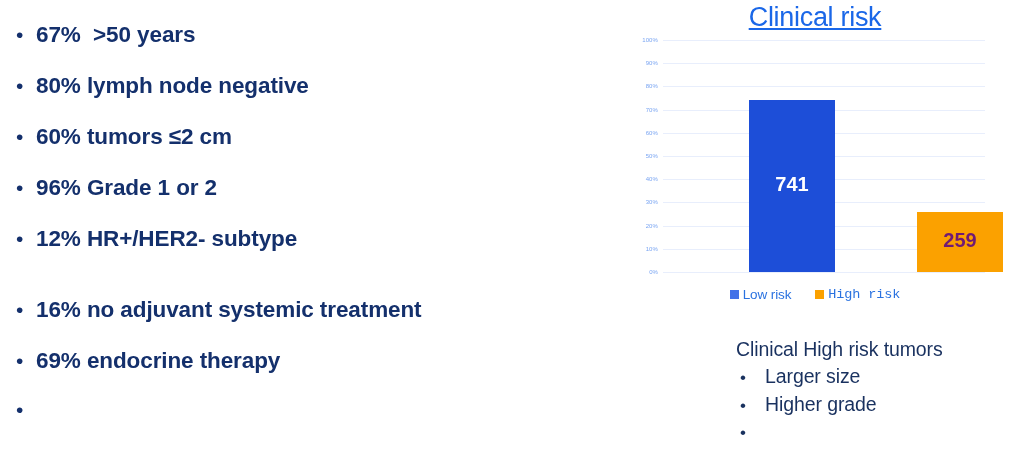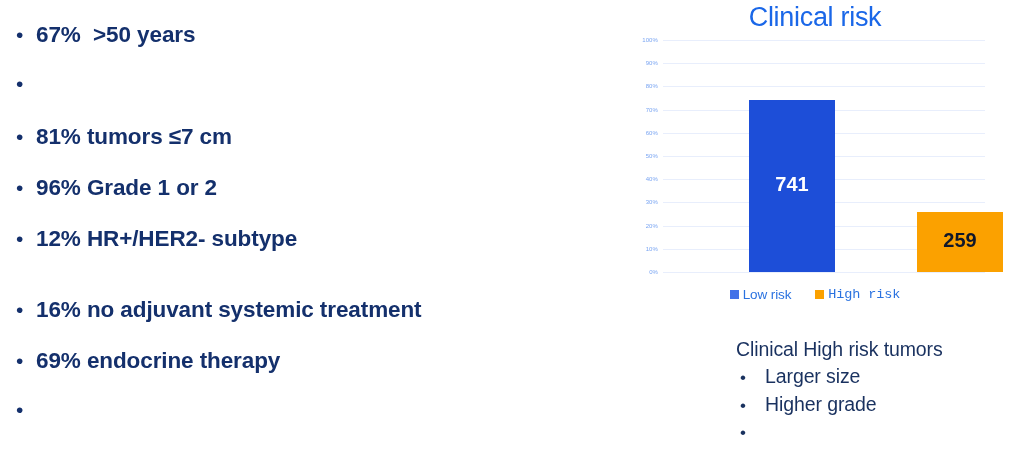--- a/index.html
+++ b/index.html
@@ -168,24 +168,25 @@
 
 <div class="left-col">
 
   <div class="bullet-group" id="group-characteristics">
     <div class="bullet-row">
       <span class="bullet-dot">•</span>
       <span class="bullet-text">67%  &gt;50 years</span>
     </div>
     <div class="bullet-row">
       <span class="bullet-dot">•</span>
-    </div>
-    <div class="bullet-row">
-      <span class="bullet-dot">•</span>
-      <span class="bullet-text">81% tumors ≤7 cm</span>
+      <span class="bullet-text">80% lymph node negative</span>
+    </div>
+    <div class="bullet-row">
+      <span class="bullet-dot">•</span>
+      <span class="bullet-text">60% tumors ≤2 cm</span>
     </div>
     <div class="bullet-row">
       <span class="bullet-dot">•</span>
       <span class="bullet-text">96% Grade 1 or 2</span>
     </div>
     <div class="bullet-row">
       <span class="bullet-dot">•</span>
       <span class="bullet-text">12% HR+/HER2- subtype</span>
     </div>
   </div>
@@ -200,21 +201,21 @@
       <span class="bullet-text">69% endocrine therapy</span>
     </div>
     <div class="bullet-row">
       <span class="bullet-dot">•</span>
     </div>
   </div>
 
 </div>
 
 <div class="chart-panel">
-  <div class="chart-title" style="color: rgb(26, 103, 232);">Clinical risk</div>
+  <div class="chart-title" style="color: rgb(26, 103, 232); text-decoration: underline;">Clinical risk</div>
 
   <div class="plot" id="plot-area">
       <div class="gridline" style="top: 0px; background: rgb(232, 238, 252);">
         <span class="ytick" style="color: rgb(122, 165, 242);">100%</span>
       </div>
       <div class="gridline" style="top: 23.2px; background: rgb(232, 238, 252);">
         <span class="ytick" style="color: rgb(122, 165, 242);">90%</span>
       </div>
       <div class="gridline" style="top: 46.4px; background: rgb(232, 238, 252);">
         <span class="ytick" style="color: rgb(122, 165, 242);">80%</span>
@@ -240,21 +241,21 @@
       <div class="gridline" style="top: 208.8px; background: rgb(232, 238, 252);">
         <span class="ytick" style="color: rgb(122, 165, 242);">10%</span>
       </div>
       <div class="gridline" style="top: 232px; background: rgb(232, 238, 252);">
         <span class="ytick" style="color: rgb(122, 165, 242);">0%</span>
       </div>
       <div class="bar" style="left: 86px; width: 86px; height: 171.912px; background: #1d4ed8;">
         <span class="bar-value" style="color: rgb(255, 255, 255); top: 72.956px;">741</span>
       </div>
       <div class="bar" style="left: 254px; width: 86px; height: 60.088px; background: rgb(251, 161, 0);">
-        <span class="bar-value" style="color: #0f172a; top: 17.044px;">259</span>
+        <span class="bar-value" style="color: #701a75; top: 17.044px;">259</span>
       </div>
     </div>
 
   <div class="legend">
     <div class="legend-item">
       <span class="legend-swatch" id="swatch-low" style="background: rgb(68, 114, 232);"></span>
       <span class="legend-label" style="color: rgb(42, 114, 224);">Low risk</span>
     </div>
     <div class="legend-item">
       <span class="legend-swatch" id="swatch-high" style="background: rgb(251, 161, 0);"></span>

